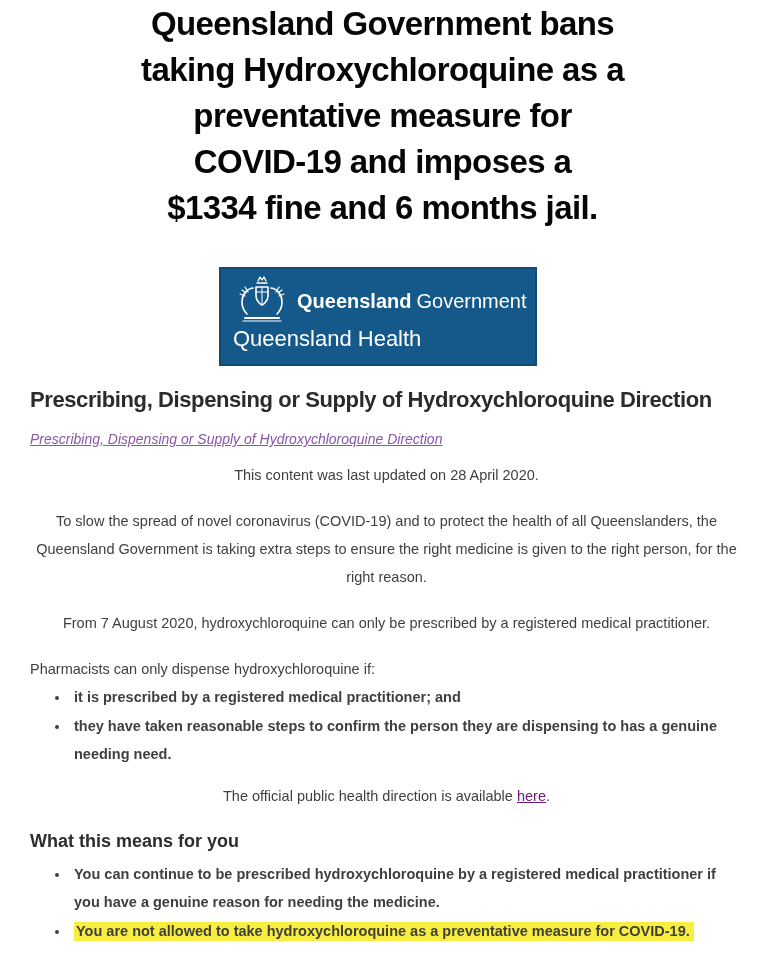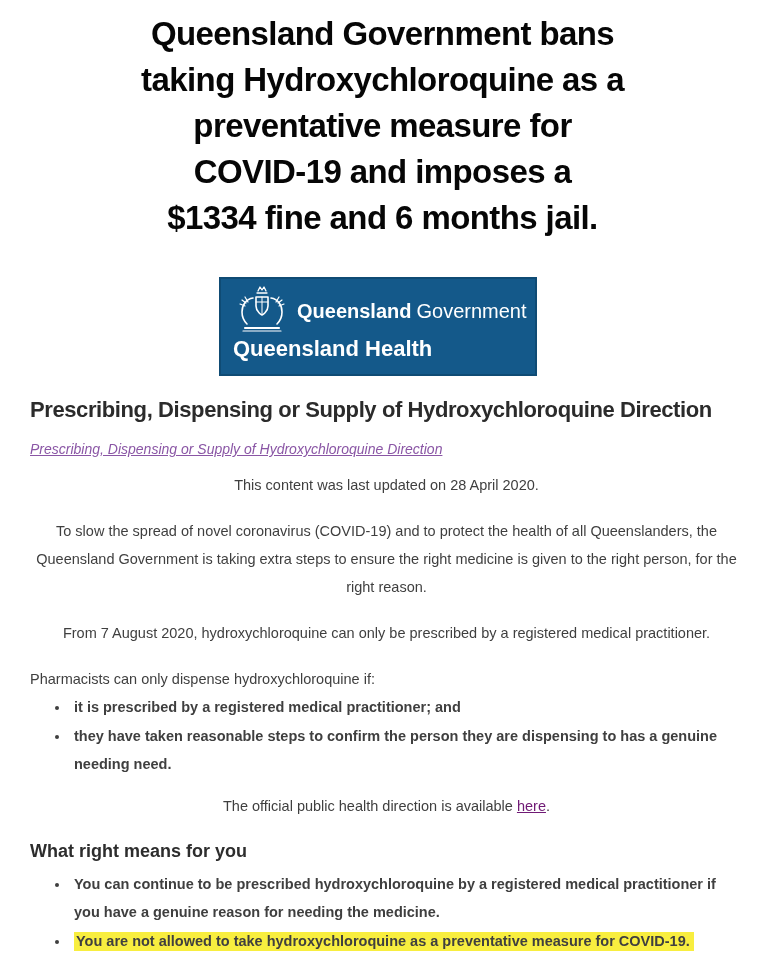--- a/index.html
+++ b/index.html
@@ -3,41 +3,41 @@
 <meta charset="utf-8">
 <style>
   html,body{margin:0;padding:0;}
   body{
     width:765px;height:960px;background:#ffffff;overflow:hidden;
     font-family:"Liberation Sans",sans-serif;
     -webkit-font-smoothing:antialiased;
   }
   
   .headline{
-    padding-top:10px;text-align:center;
+    padding-top:0;text-align:center;
     font-weight:700;font-size:34px;line-height:46px;
     color:#060606;letter-spacing:-0.6px;
   }
   .headline span{display:block;transform:scaleX(0.97);}
   
   .logo{
     position:relative;box-sizing:border-box;
     margin:37px 0 0 219px;width:318px;height:99px;
     background:#14598a;border:2px solid #0f4b74;
   }
   .logo .coa{position:absolute;left:10px;top:5px;}
   .logo .brand{
     position:absolute;left:76px;top:21px;
     color:#ffffff;font-size:20px;white-space:nowrap;
   }
   .logo .brand .bold{font-weight:700;}
   .logo .brand .reg{font-weight:400;margin-left:5px;}
   .logo .dept{
     position:absolute;left:12px;top:57px;
-    color:#ffffff;font-weight:700;font-size:22px;white-space:nowrap;
+    color:#ffffff;font-weight:400;font-size:22px;white-space:nowrap;
   }
   
   .article{
     margin:21px 22px 0 30px;
     color:#3f3f3f;font-size:14.5px;line-height:28px;
   }
   .article-title{
     margin:0 0 12px 0;
     font-size:22px;line-height:26px;font-weight:700;
     color:#2b2b2b;letter-spacing:-0.4px;
@@ -109,21 +109,21 @@
 
   <p class="p-tight">Pharmacists can only dispense hydroxychloroquine if:</p>
 
   <ul class="bullets">
     <li>it is prescribed by a registered medical practitioner; and</li>
     <li>they have taken reasonable steps to confirm the person they are dispensing to has a genuine needing need.</li>
   </ul>
 
   <p class="p"><span>The official public health direction is available </span><a class="inline-link">here</a><span>.</span></p>
 
-  <h2 class="means-heading">What right means for you</h2>
+  <h2 class="means-heading">What this means for you</h2>
 
   <ul class="bullets">
     <li>You can continue to be prescribed hydroxychloroquine by a registered medical practitioner if you have a genuine reason for needing the medicine.</li>
     <li><span class="hl">You are not allowed to take hydroxychloroquine as a preventative measure for COVID-19.</span></li>
   </ul>
 
   
 
   
 

